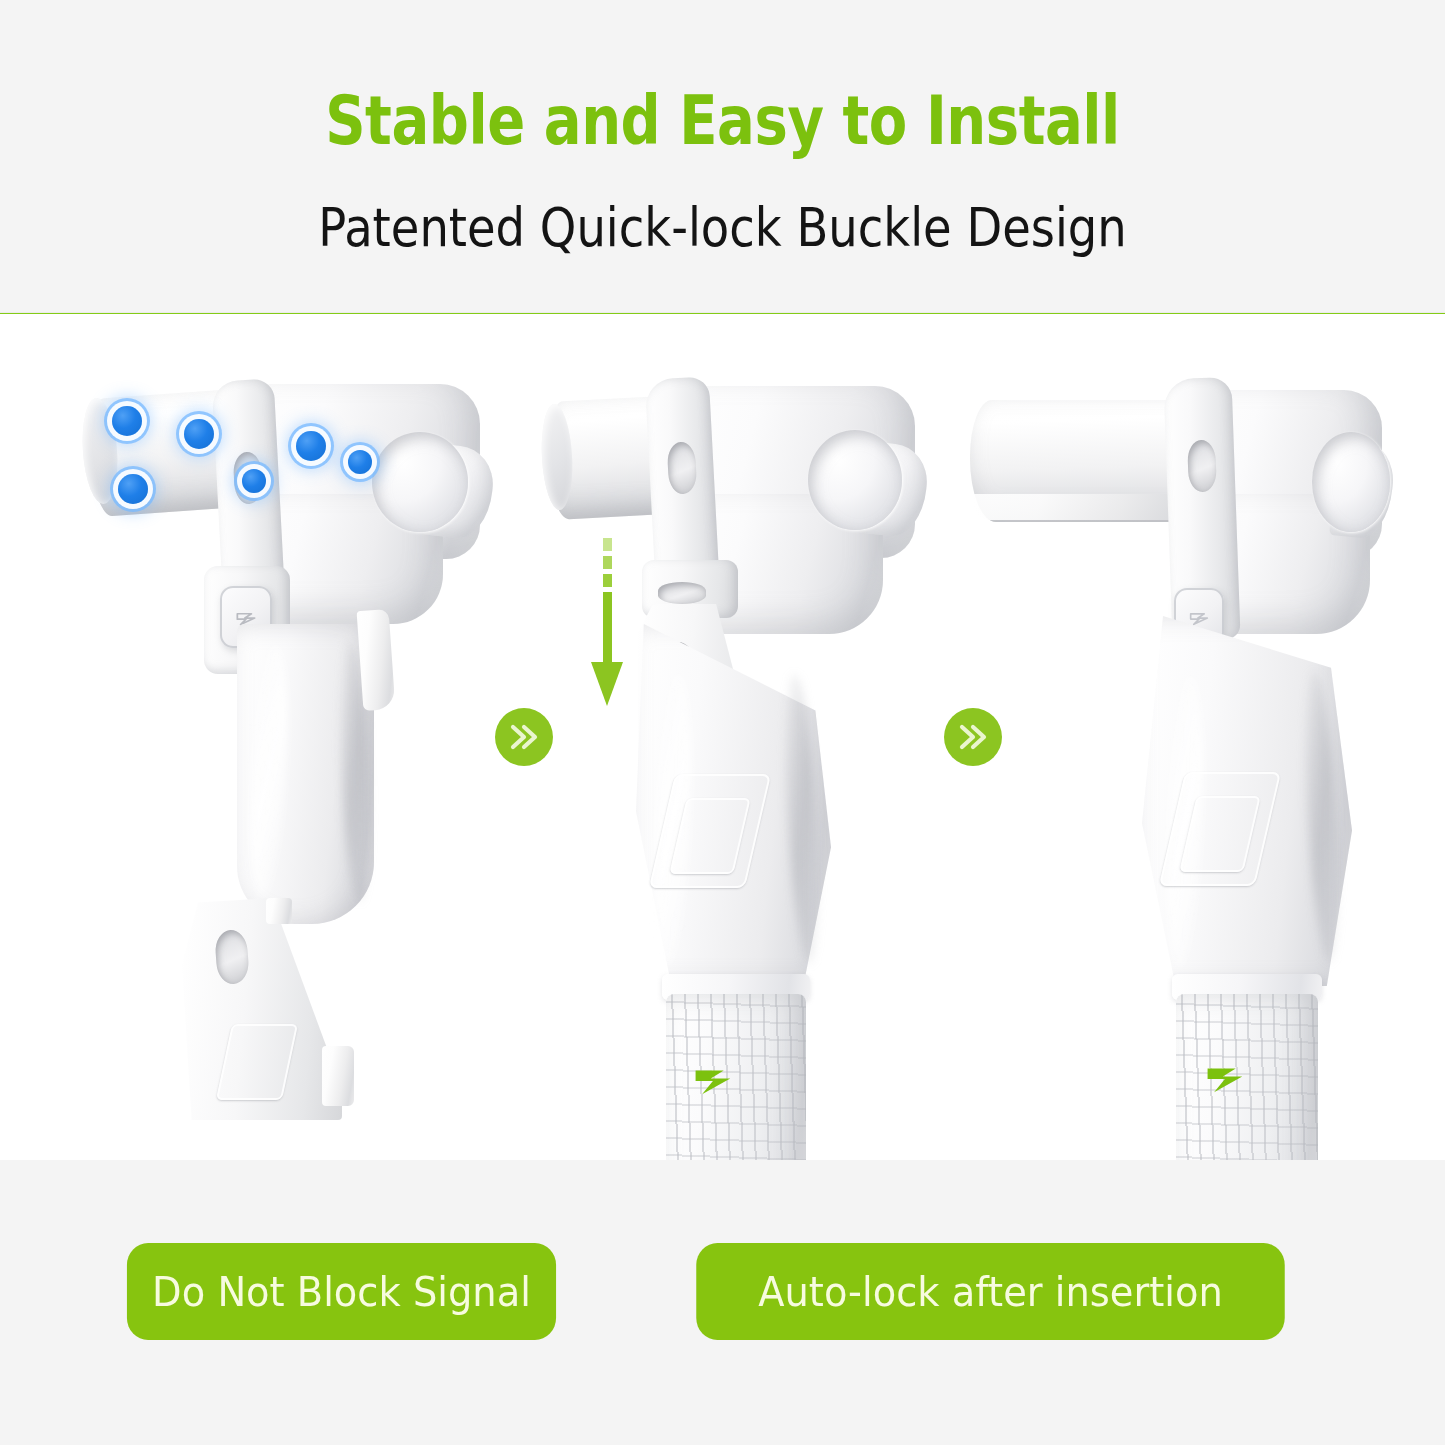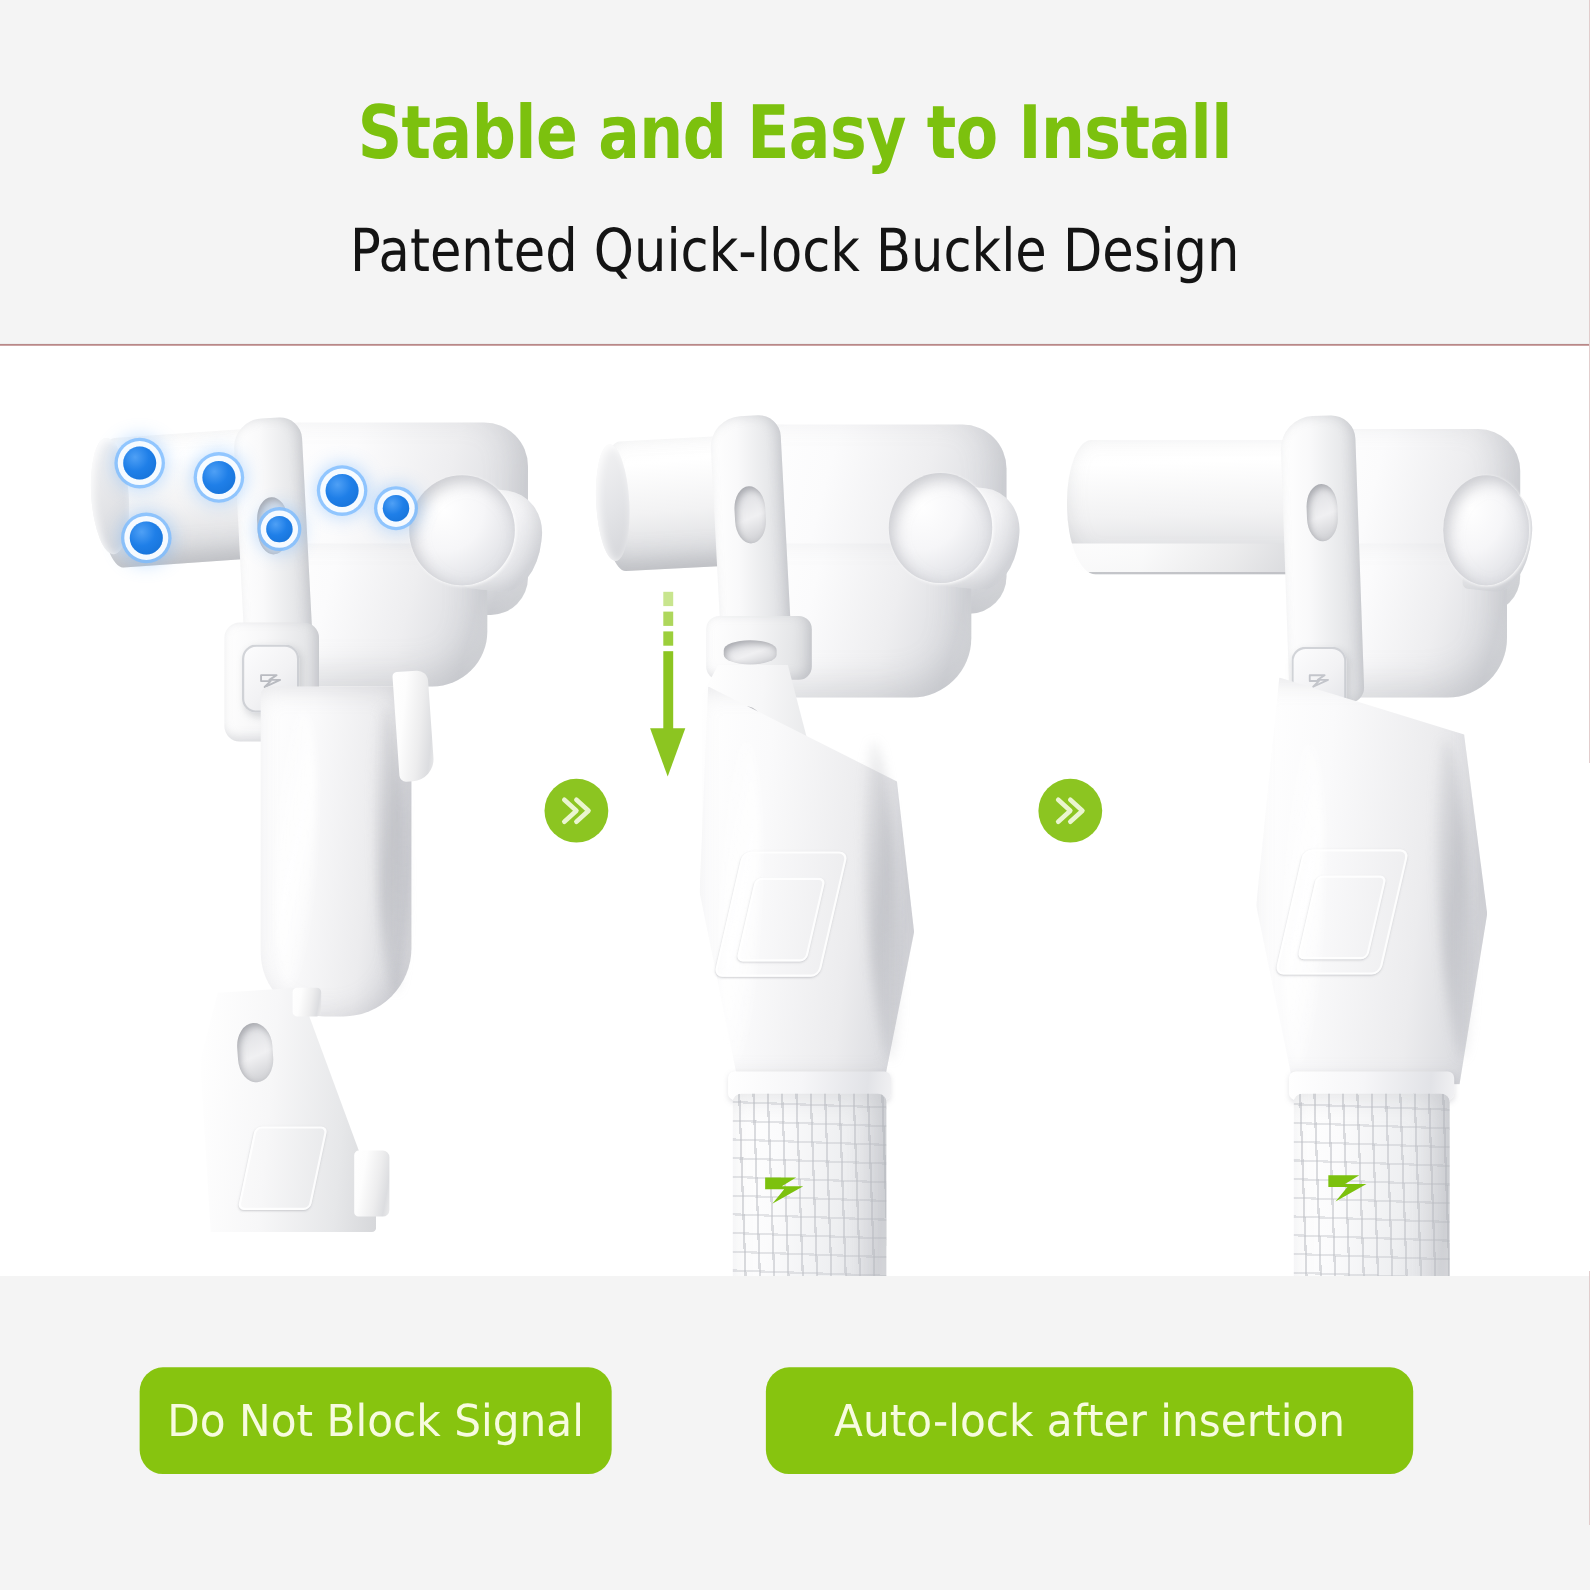--- a/index.html
+++ b/index.html
@@ -9,21 +9,21 @@
     background: #ffffff;
   }
   body {
     font-family: "Liberation Sans", sans-serif;
   }
   #page {
     position: relative;
     width: 1445px;
     height: 1445px;
     overflow: hidden;
-    background: #7f1d1d;
+    background: #84cc16;
   }
 
   
   .header-band {
     position: absolute;
     left: 0; top: 0;
     width: 1445px;
     height: 313px;
     background: #f4f4f4;
     border-bottom: 1px solid #ebebeb;

